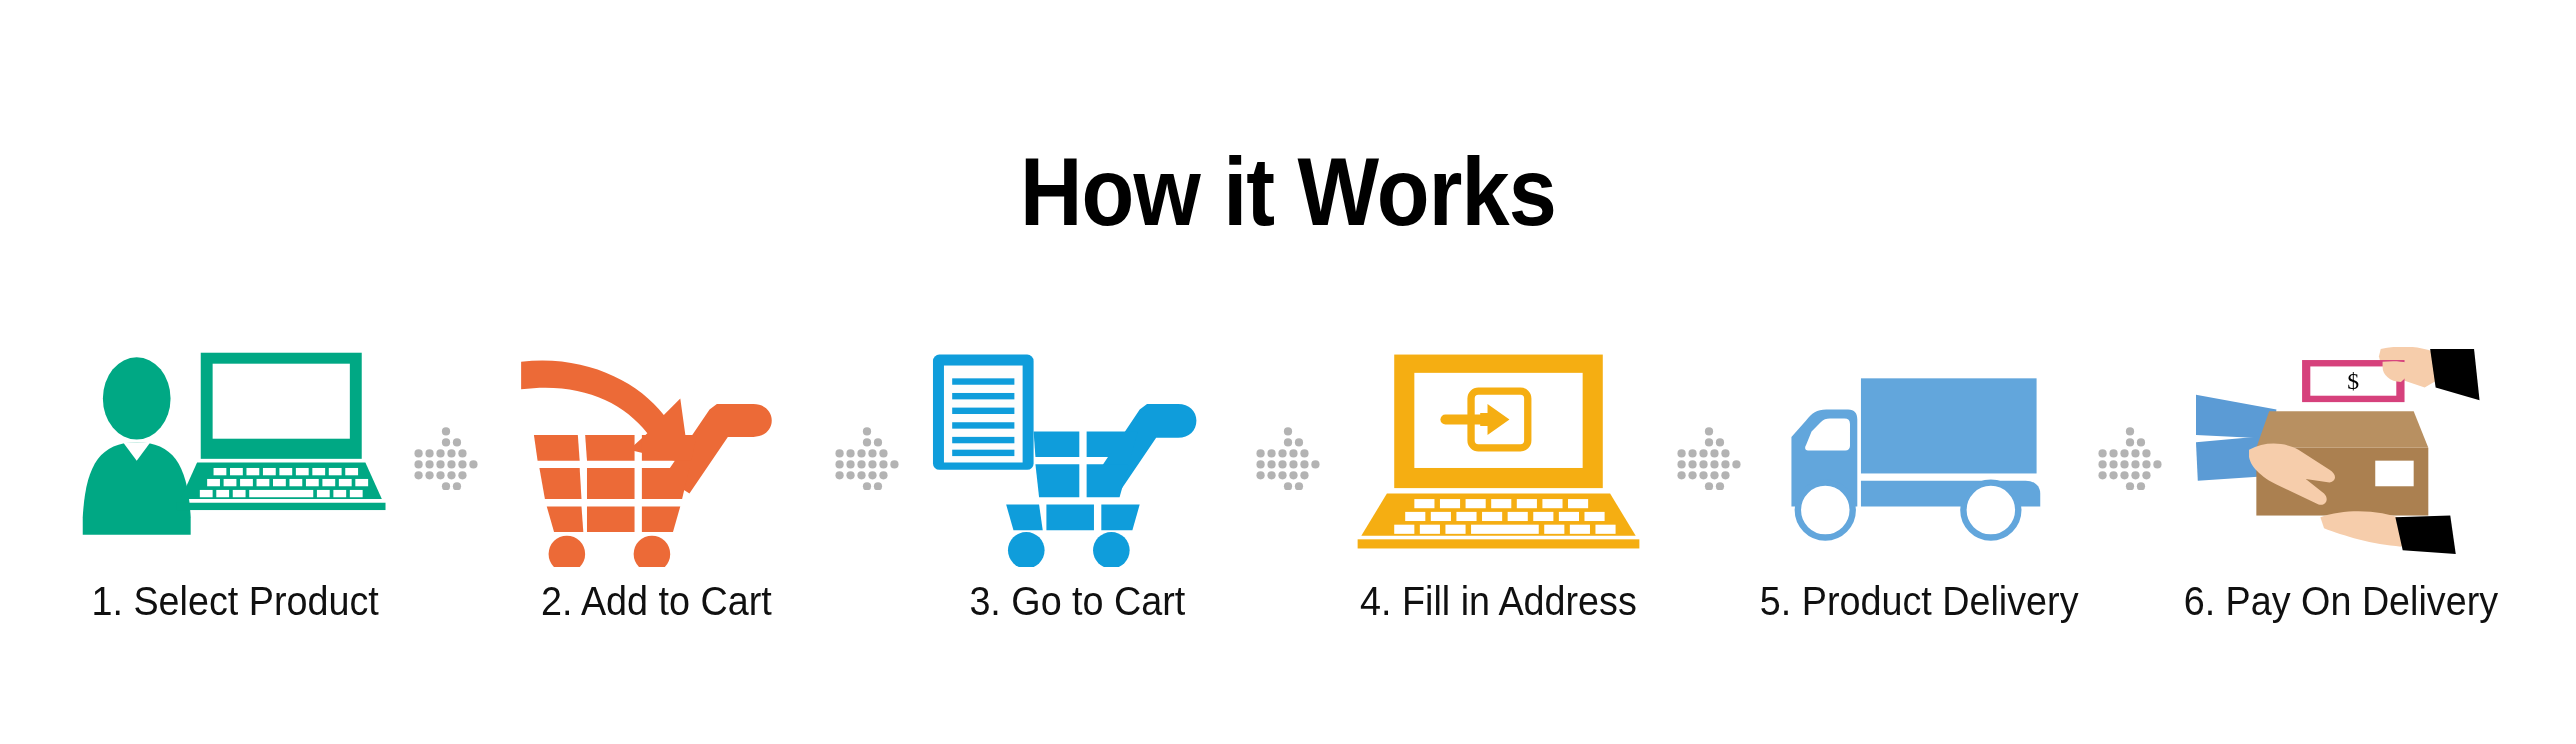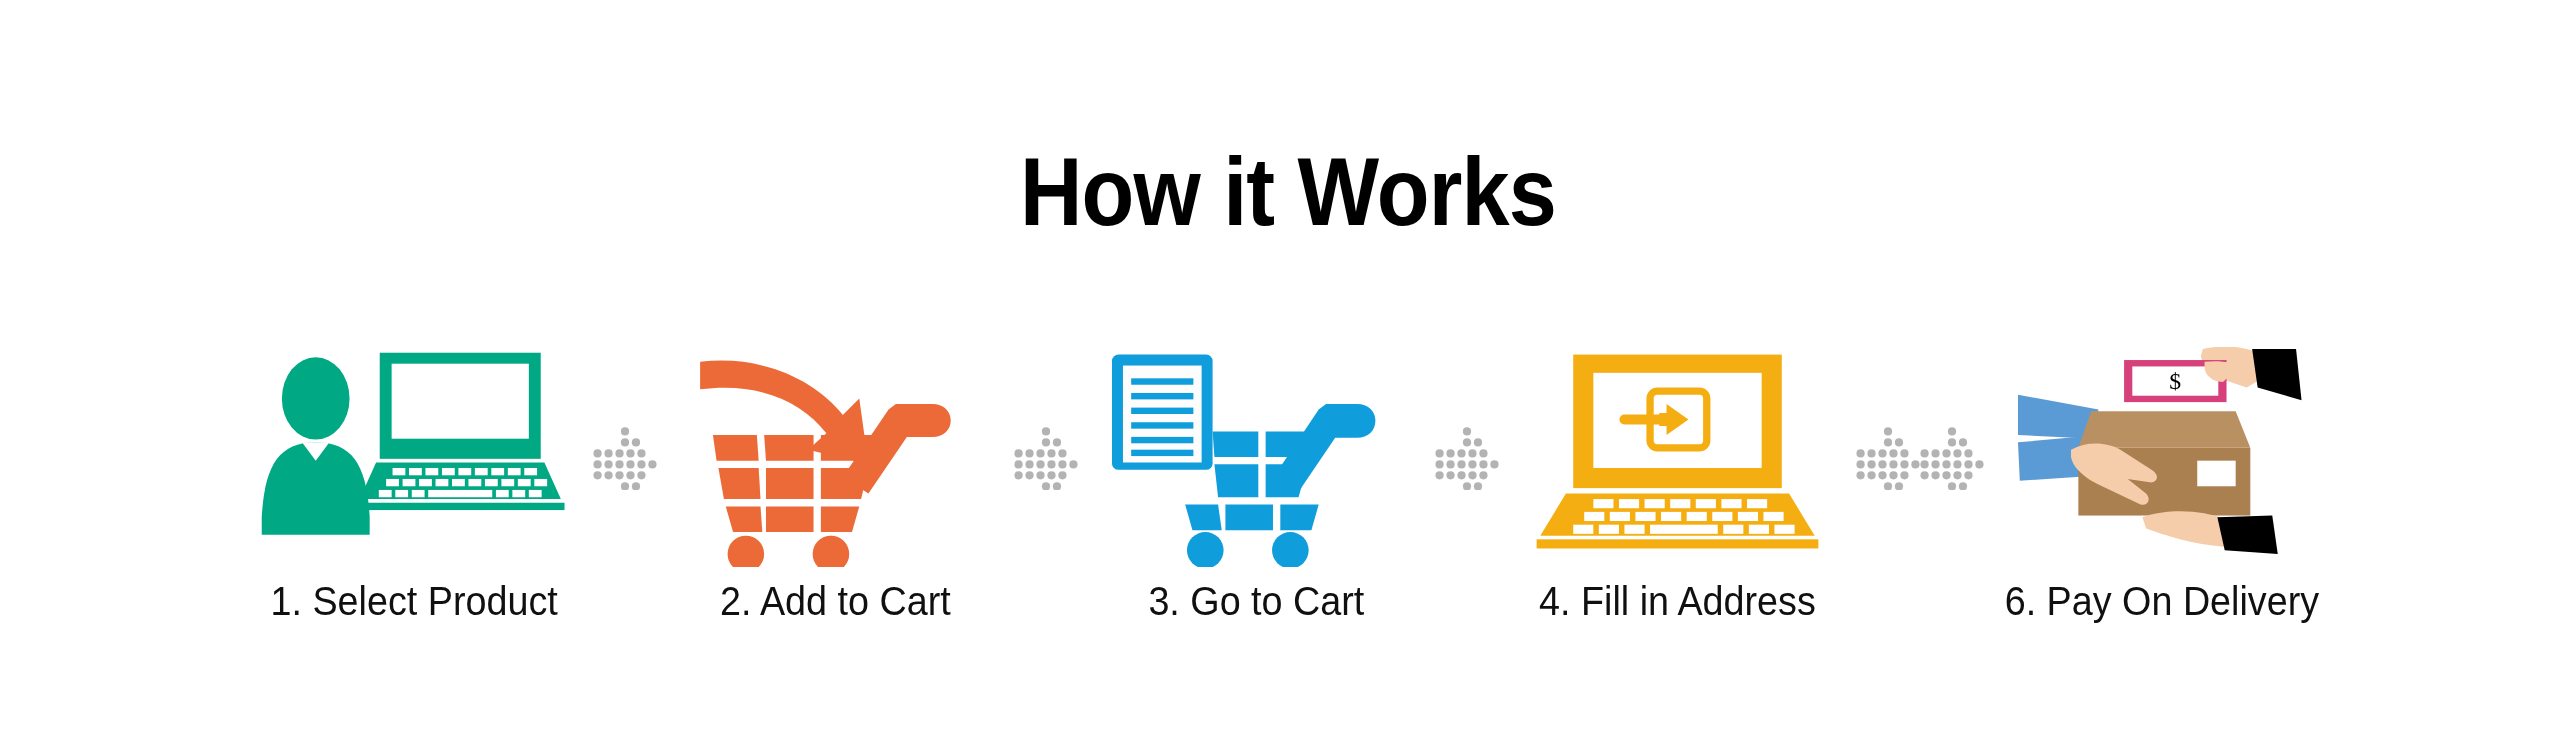--- a/index.html
+++ b/index.html
@@ -380,20 +380,42 @@
             <circle cx="29" cy="54" r="4.5"></circle>
           <circle cx="41" cy="54" r="4.5"></circle>
             <circle cx="53" cy="54" r="4.5"></circle>
           <circle cx="35" cy="66" r="4.5"></circle>
             <circle cx="47" cy="66" r="4.5"></circle>
           <circle cx="35" cy="78" r="4.5"></circle>
         </g>
       </svg>
     </div>
 
+    <div class="step">
+      <div class="icon-box">
+        <svg width="311" height="220" viewBox="0 0 340 240" xmlns="http://www.w3.org/2000/svg">
+          <g fill="#62a6dc">
+
+            <rect x="106" y="34" width="192" height="104"></rect>
+
+            <path d="M106 146 L286 146 C 296 146 302 152 302 160 L 302 174 L 106 174 Z"></path>
+
+            <path d="M30 98 L 46 80 C 52 72 58 68 68 68 L 92 68 C 99 68 102 72 102 79
+                     L 102 174 L 30 174 Z"></path>
+
+            <path d="M52 92 L 62 82 C 65 79 68 78 72 78 L 88 78 C 92 78 94 80 94 84
+                     L 94 108 C 94 111 92 113 89 113 L 48 113 C 45 113 44 110 46 107 Z" fill="#ffffff"></path>
+          </g>
+
+          <circle cx="67" cy="178" r="30" fill="#ffffff" stroke="#62a6dc" stroke-width="7"></circle>
+          <circle cx="248" cy="178" r="30" fill="#ffffff" stroke="#62a6dc" stroke-width="7"></circle>
+        </svg>
+      </div>
+      <div class="step-label">5. Product Delivery</div>
+    </div>
 
     <div class="sep">
       <svg width="64" height="64" viewBox="0 0 70 70" xmlns="http://www.w3.org/2000/svg">
         <g fill="#b3b3b3">
           <circle cx="35" cy="6" r="4.5"></circle>
           <circle cx="35" cy="18" r="4.5"></circle>
             <circle cx="47" cy="18" r="4.5"></circle>
           <circle cx="5" cy="30" r="4.5"></circle>
             <circle cx="17" cy="30" r="4.5"></circle>
             <circle cx="29" cy="30" r="4.5"></circle>

